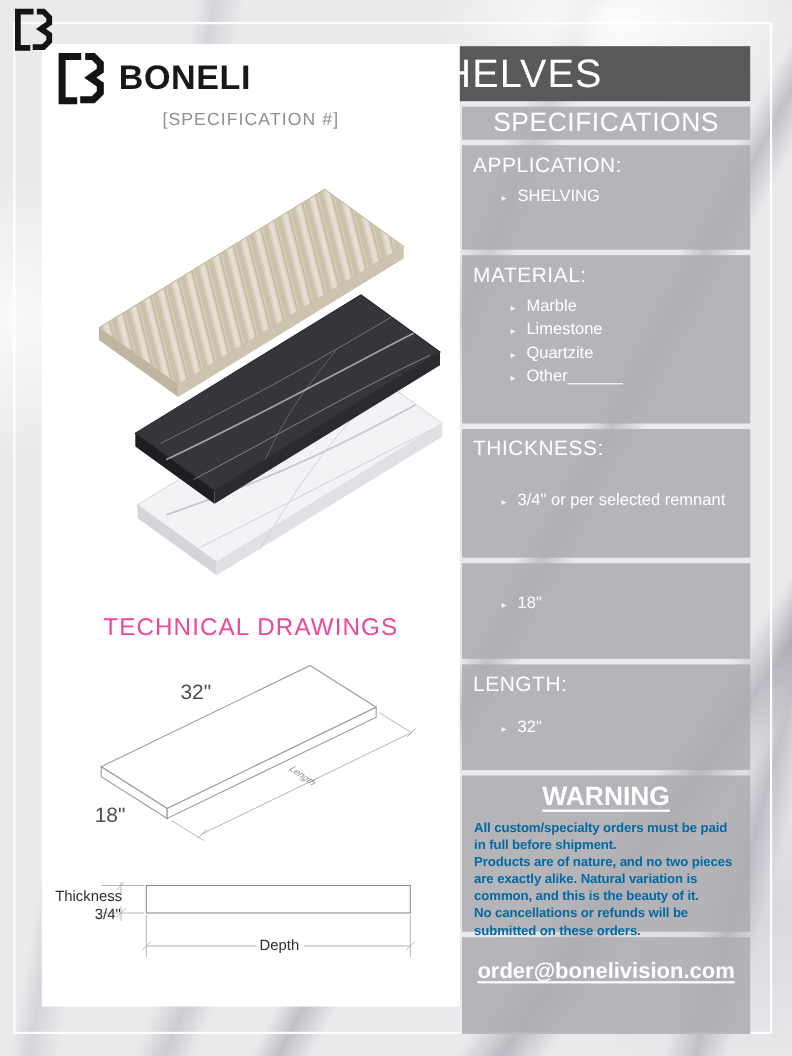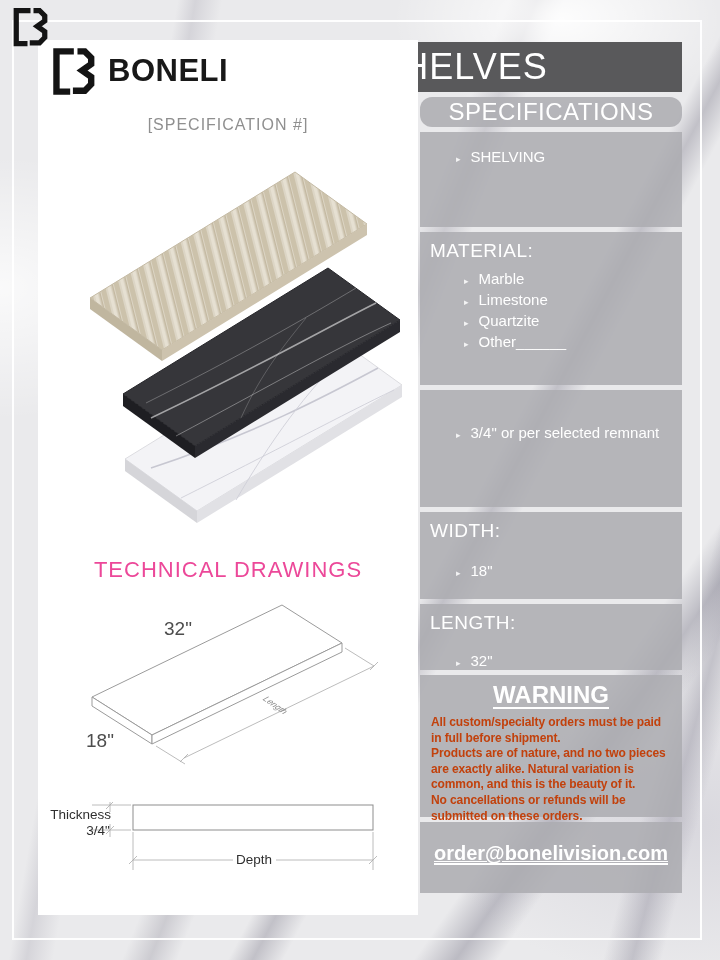--- a/index.html
+++ b/index.html
@@ -18,55 +18,55 @@
       radial-gradient(ellipse 420px 260px at 96% 86%, rgba(200,198,208,.5), rgba(0,0,0,0) 60%);
   }
   .frame{
     position:absolute;left:12px;top:20px;width:690px;height:920px;
     border:2px solid rgba(255,255,255,.95);box-sizing:border-box;z-index:0;
   }
   
   .panel{position:absolute;left:38px;top:40px;width:380px;height:875px;background:#ffffff;z-index:1;text-decoration:underline;}
   .brand-row{position:absolute;left:8px;top:2px;height:58px;display:flex;align-items:center;gap:10px;}
   .brand-name{font-size:31px;font-weight:bold;letter-spacing:.5px;color:#181818;}
-  .spec-number{position:absolute;top:76px;left:0;width:100%;text-align:center;
+  .spec-number{position:absolute;top:61px;left:0;width:100%;text-align:center;
     font-size:16px;letter-spacing:1px;color:#8f8f8f;}
   .tech-heading{position:absolute;top:517px;left:0;width:100%;text-align:center;
     font-size:22px;letter-spacing:1px;color:#ec4899;}
   .shelf-svg{position:absolute;left:18px;top:128px;}
   .tech-svg{position:absolute;left:40px;top:555px;}
   .thick-svg{position:absolute;left:10px;top:762px;}
   .corner-logo{position:absolute;left:8px;top:5px;z-index:2;}
   
   .banner{position:absolute;left:243px;top:42px;width:439px;height:50px;background:#59595b;z-index:1;
     display:flex;align-items:center;justify-content:center;}
   .banner span{color:#fff;font-size:36px;letter-spacing:1px;}
   
   .rightcol{position:absolute;left:420px;top:97px;width:262px;display:flex;flex-direction:column;gap:5px;z-index:1;}
   .sec{background:rgba(172,172,176,.85);color:#fff;box-sizing:border-box;width:262px;padding:8px 10px;}
   .sec-header{height:28px;display:flex;align-items:center;justify-content:center;
-    font-size:24px;letter-spacing:.5px;padding:15px;border-radius:12px;}
+    font-size:24px;letter-spacing:.5px;padding:15px;}
   .sec h3{margin:0;font-size:19px;font-weight:400;letter-spacing:.5px;}
   .sec ul{list-style:none;margin:8px 0 0 0;padding:0 0 0 26px;font-size:15px;}
   .sec li{margin-bottom:4px;display:flex;align-items:baseline;gap:10px;}
   .bullet{font-size:9px;color:rgba(255,255,255,.85);}
   #sec-app{height:95px}
   #sec-mat{height:153px}
   #sec-mat ul{padding-left:34px;}
   #sec-thk{height:117px}
   #sec-thk ul{margin-top:26px;}
   #sec-wid{height:87px}
   #sec-wid ul{margin-top:20px;}
-  #sec-len{height:66px}
+  #sec-len{height:96px}
   #sec-len ul{margin-top:18px;}
   #sec-warn{height:142px;padding:6px 11px;}
   .warn-title{text-align:center;font-size:24px;font-weight:bold;margin:0 0 6px 0;}
   .warn-title span{text-decoration:underline;text-underline-offset:4px;text-decoration-thickness:2px;}
-  #sec-warn p{margin:0;font-size:12px;font-weight:bold;line-height:1.3;letter-spacing:-.1px;color:#c2410c;}
-  #sec-mail{height:71px;text-align:center;padding-top:20px;text-decoration:underline;}
+  #sec-warn p{margin:0;font-size:12px;font-weight:bold;line-height:1.3;letter-spacing:-.1px;color:#0369a1;}
+  #sec-mail{height:88px;text-align:center;padding-top:20px;}
   #sec-mail a{color:#fff;font-size:20px;font-weight:bold;text-decoration:underline;text-underline-offset:3px;}
   svg text{font-family:"Liberation Sans",sans-serif;}
 </style>
 </head>
 <body>
 
 <div class="frame"></div>
 
 <svg class="corner-logo" width="42" height="44" viewBox="0 0 56 58">
   <g fill="none" stroke="#141414" stroke-width="7" stroke-linejoin="miter">
@@ -169,20 +169,21 @@
     <text x="50" y="33" text-anchor="middle" font-size="13.5" fill="#2f2f2f">3/4"</text>
     <text x="206" y="62" text-anchor="middle" font-size="13.5" fill="#2f2f2f">Depth</text>
   </svg>
 </div>
 
 <div class="rightcol">
 
   <div class="sec sec-header">SPECIFICATIONS</div>
 
   <div class="sec" id="sec-app">
+    <h3>APPLICATION:</h3>
     <ul>
       <li>
           <span class="bullet">▸</span>
           <span>SHELVING</span>
         </li>
     </ul>
   </div>
 
   <div class="sec" id="sec-mat">
     <h3>MATERIAL:</h3>
@@ -200,30 +201,30 @@
           <span>Quartzite</span>
         </li>
       <li>
           <span class="bullet">▸</span>
           <span>Other______</span>
         </li>
     </ul>
   </div>
 
   <div class="sec" id="sec-thk">
+    <h3>THICKNESS:</h3>
     <ul>
       <li>
           <span class="bullet">▸</span>
           <span>3/4" or per selected remnant</span>
         </li>
     </ul>
   </div>
 
   <div class="sec" id="sec-wid">
-    <h3>WIDTH:</h3>
     <ul>
       <li>
           <span class="bullet">▸</span>
           <span>18"</span>
         </li>
     </ul>
   </div>
 
   <div class="sec" id="sec-len">
     <h3>LENGTH:</h3>

